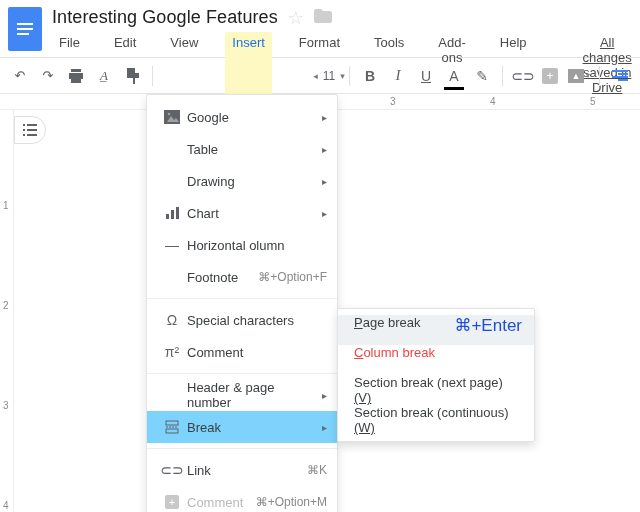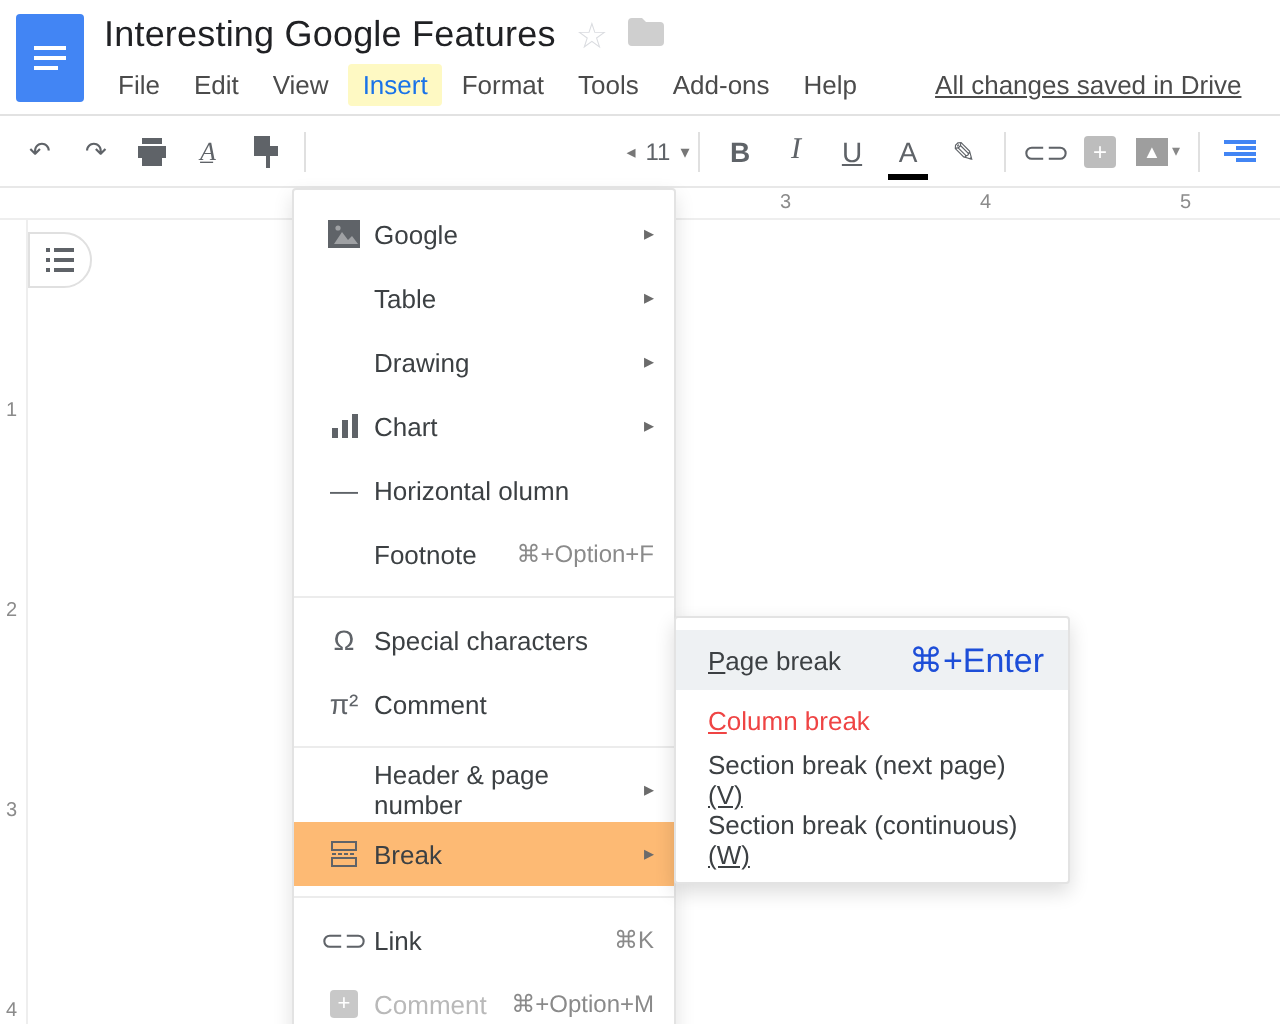--- a/index.html
+++ b/index.html
@@ -36,21 +36,21 @@
   .doc-icon-inner::before, .doc-icon-inner::after {
     content:""; position:absolute; left:0; width:16px; height:2px; background:#fff;
   }
   .doc-icon-inner::before { top:-5px; }
   .doc-icon-inner::after  { top: 5px; width:12px; }
   .title-wrap { display:flex; flex-direction:column;text-align:center; }
   .title-row { display:flex; align-items:center; gap:10px; }
   .doc-title { font-size: 18px; color: #202124; letter-spacing:.1px; }
   .star { color:#dadce0; font-size:18px; line-height:1; }
   .folder { color:#cfcfcf; }
-  .menubar { display:flex; gap:3px; margin-top:4px; }
+  .menubar { display:flex; gap:20px; margin-top:4px; }
   .menubar span { padding: 3px 7px; border-radius:2px; color:#4b4b4b; cursor:pointer; }
   .menubar span.active { background:#fef9c3; color:#1a73e8; }
   .save-status { margin-left:22px; color:#808080; text-decoration: underline; }
   
   .toolbar {
     height: 36px;
     border-bottom: 1px solid #e8e8e8;
     display:flex;
     align-items:center;
     padding: 0 8px;
@@ -129,39 +129,39 @@
     height:32px;
     padding: 0 10px 0 14px;
     font-size:13px;
     color:#3c4043;
     position:relative;
   }
   .mitem .micon { width:22px; display:flex; align-items:center; justify-content:center; color:#5f6368; font-size:14px;}
   .mitem .mlabel { flex:1; padding-left:4px;}
   .mitem .mshort { font-size:12px; color:#8a8a8a;}
   .mitem .mchev { font-size:10px; color:#6b6b6b; }
-  .mitem.highlight { background:#fdba74; }
+  .mitem.highlight { background:#7dd3fc; }
   .mitem.disabled { color:#b9b9b9; }
   .mitem.disabled .micon { color:#c8c8c8;}
   .msep { height:1px; background:#ececec; margin:5px 0;}
   .micon svg { display:block; }
 
   
   .submenu {
     position:absolute; left:337px; top:214px;
     width:198px;
     background:#fff;
     border:1px solid #e3e3e3;
     border-radius:2px;
     box-shadow: 0 4px 10px rgba(0,0,0,.14);
     padding:6px 0;
     z-index:6;
   }
   .sitem {
-    display:flex; align-items:center;
+    display:flex; align-items:flex-start;
     height:30px;
     padding: 0 12px 0 16px;
     font-size:13px;
     color:#3c4043;
   }
   .sitem .sunder { text-decoration: underline; }
   .sitem .skey { margin-left:auto; font-size:17px; color:#1d4ed8;}
   .sitem.highlight { background:#eef1f3; }
   .sitem.disabled { color:#ef4444; }
 </style>

